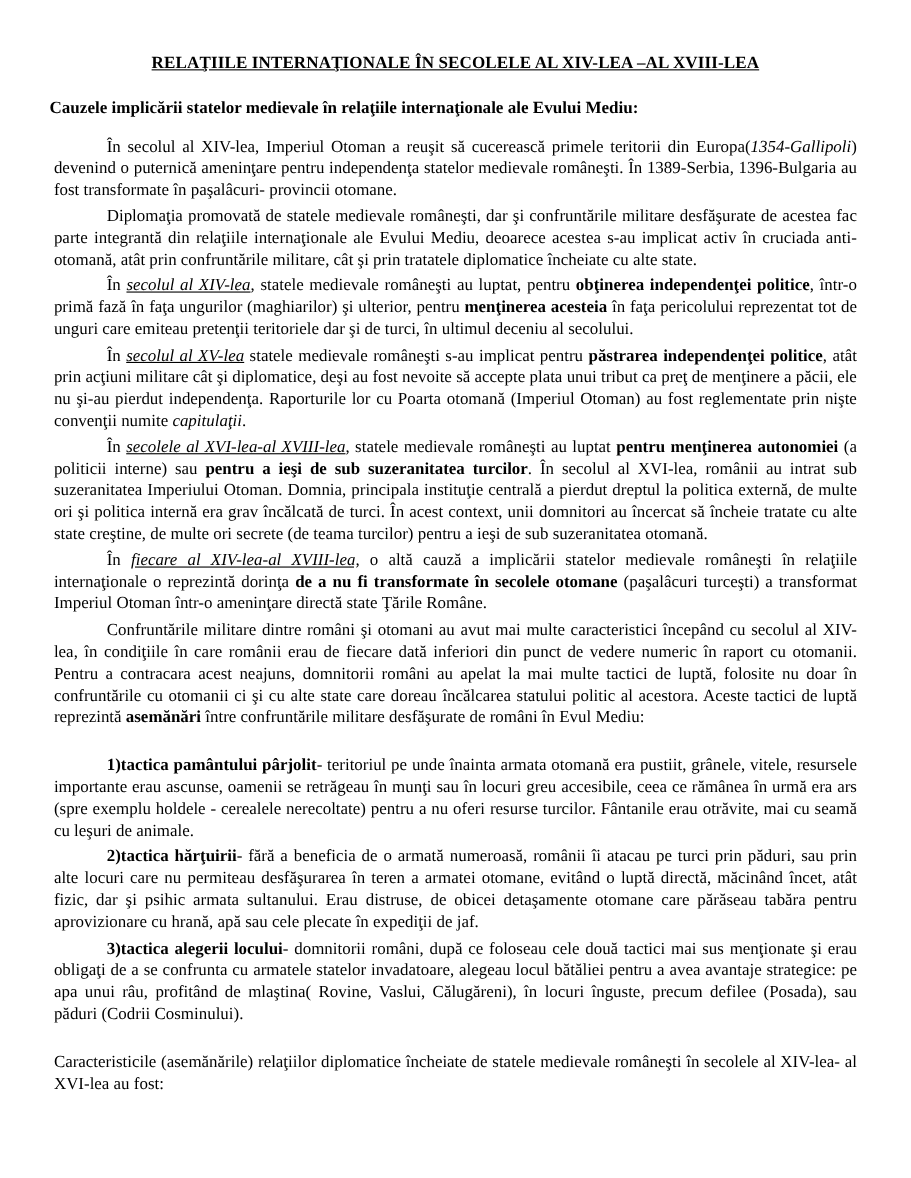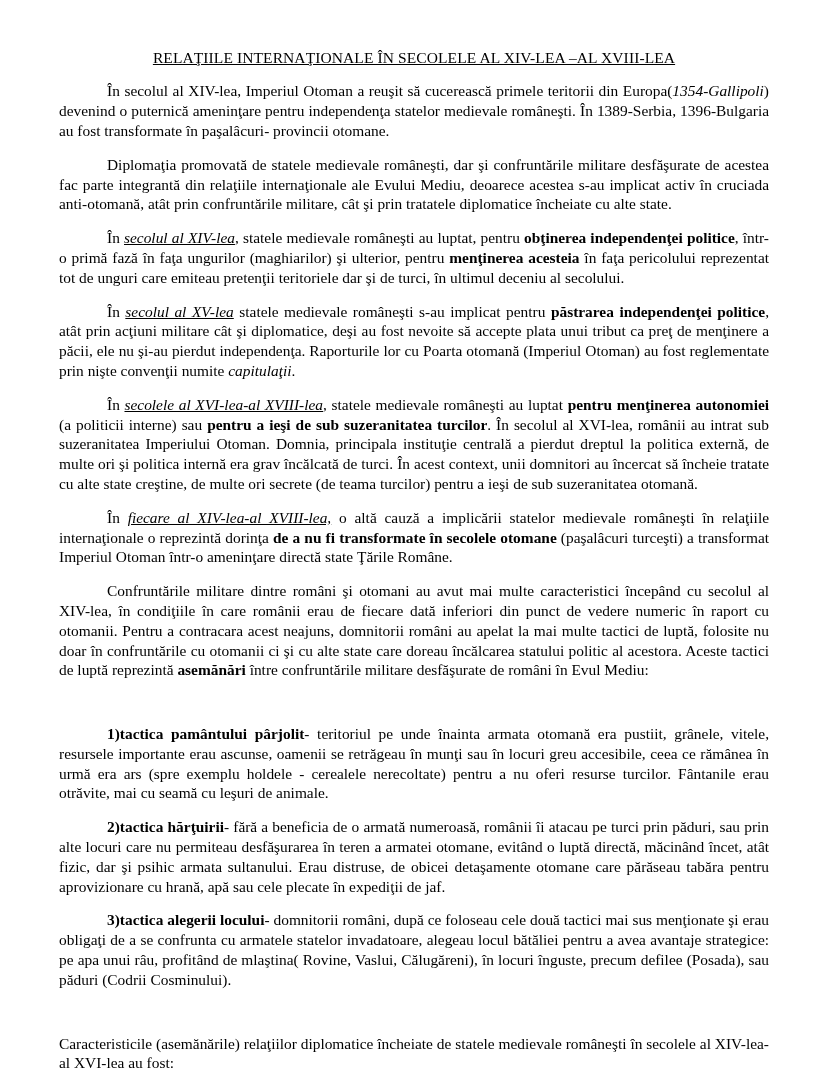--- a/index.html
+++ b/index.html
@@ -17,38 +17,38 @@
   .page {
     position: relative;
     width: 828px;
     height: 1071px;
     box-sizing: border-box;
     padding: 44px 45px 0 45px;
     background: #ffffff;
   }
   .doc-title {
     text-align: center;
-    font-weight: normal;
+    font-weight: bold;
     font-size: 15.5px;
     letter-spacing: 0.1px;
     margin: 4px 0 0 0;
     padding: 0;
     line-height: 1.25;
   }
   .doc-title .u {
     text-decoration: underline;
   }
   .lede {
     font-weight: bold;
     font-size: 15.5px;
     margin: 22px 0 0 0;
     line-height: 1.3;
   }
   p.body {
-    margin: 14px;
+    margin: 4px;
     font-size: 15.4px;
     line-height: 1.285;
     text-align: justify;
     text-justify: inter-word;
     text-indent: 48px;
     hyphens: none;
   }
   p.body.noindent {
     text-indent: 0;
   }
@@ -64,20 +64,21 @@
   .bi { font-weight: bold; }
   .iu { font-style: italic; text-decoration: underline; }
 </style>
 </head>
 <body>
 
 <div class="page">
 
   <h1 class="doc-title"><span class="u">RELAŢIILE INTERNAŢIONALE ÎN SECOLELE AL XIV-LEA –AL XVIII-LEA </span></h1>
 
+  <p class="lede"><span>Cauzele implicării statelor medievale în relaţiile internaţionale ale Evului Mediu</span><span>:</span></p>
 
   <p class="body first"><span>În secolul al XIV-lea, Imperiul Otoman a reuşit să cucerească primele teritorii din Europa(</span><span class="i">1354-Gallipoli</span><span>) devenind o puternică ameninţare pentru independenţa statelor medievale româneşti. În 1389-Serbia, 1396-Bulgaria au fost transformate în paşalâcuri- provincii otomane.</span></p>
 
   <p class="body"><span>Diplomaţia promovată de statele medievale româneşti, dar şi confruntările militare desfăşurate de acestea fac parte integrantă din relaţiile internaţionale ale Evului Mediu, deoarece acestea s-au implicat activ în cruciada anti-otomană, atât prin confruntările militare, cât şi prin tratatele diplomatice încheiate cu alte state.</span></p>
 
   <p class="body"><span>În </span><span class="iu">secolul al XIV-lea</span><span>, statele medievale româneşti au luptat, pentru </span><span class="b">obţinerea independenţei politice</span><span>, într-o primă fază în faţa ungurilor (maghiarilor) şi ulterior, pentru </span><span class="b">menţinerea acesteia</span><span> în faţa pericolului reprezentat tot de unguri care emiteau pretenţii teritoriele dar şi de turci, în ultimul deceniu al secolului.</span></p>
 
   <p class="body"><span>În </span><span class="iu">secolul al XV-lea</span><span> statele medievale româneşti s-au implicat pentru </span><span class="b">păstrarea independenţei politice</span><span>, atât prin acţiuni militare cât şi diplomatice, deşi au fost nevoite să accepte plata unui tribut ca preţ de menţinere a păcii, ele nu şi-au pierdut independenţa. Raporturile lor cu Poarta otomană (Imperiul Otoman) au fost reglementate prin nişte convenţii numite </span><span class="i">capitulaţii</span><span>.</span></p>
 
   <p class="body"><span>În </span><span class="iu">secolele al XVI-lea-al XVIII-lea</span><span>,   statele medievale româneşti au luptat </span><span class="b">pentru menţinerea autonomiei</span><span> (a politicii interne) sau </span><span class="b">pentru a ieşi de sub suzeranitatea turcilor</span><span>. În secolul al XVI-lea, românii au intrat sub suzeranitatea Imperiului Otoman. Domnia, principala instituţie centrală a pierdut dreptul la politica externă, de multe ori şi politica internă era grav încălcată de turci. În acest context, unii domnitori au încercat să încheie tratate cu alte state creştine, de multe ori secrete (de teama turcilor) pentru a ieşi de sub suzeranitatea otomană.</span></p>

